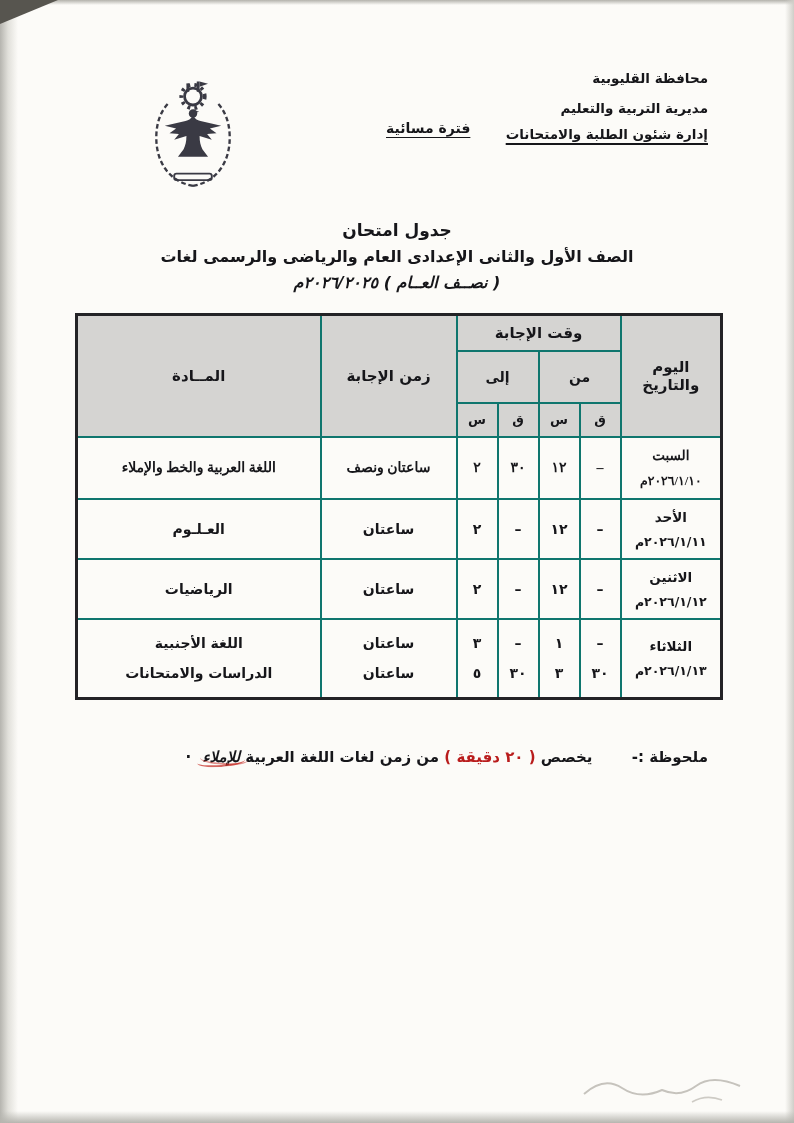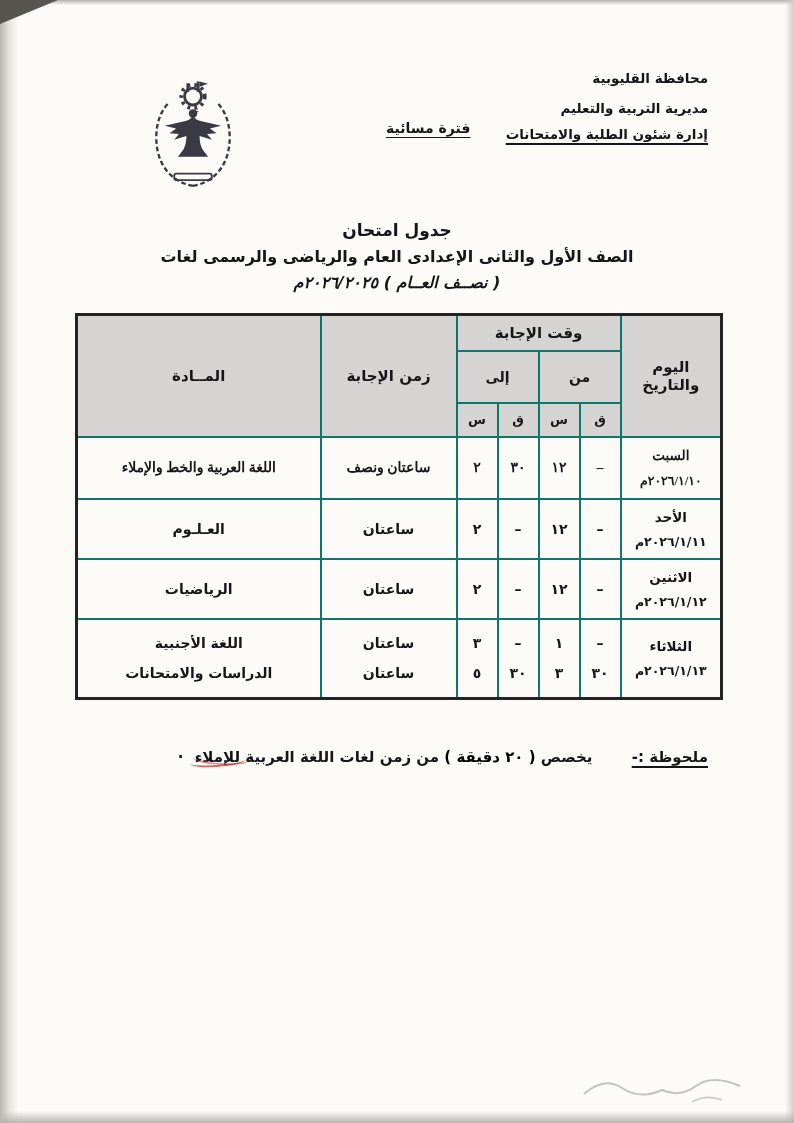--- a/index.html
+++ b/index.html
@@ -63,24 +63,24 @@
   td.subject { font-size:15px; }
   td.duration { font-size:13.5px; }
   td.daycell .day { font-size:13.5px; margin-bottom:9px; }
   td.daycell .date { font-size:12.5px; }
   .stack { display:flex; flex-direction:column; justify-content:space-evenly; height:72px; }
   .stack > div { line-height:1.2; }
 
   
   .note { position:absolute; top:748px; right:86px; left:80px; direction:rtl;
     font-weight:bold; font-size:15px; }
-  .note-label { text-decoration:underline; text-underline-offset:4px;
+  .note-label { text-underline-offset:4px;
     text-decoration-thickness:1.8px; margin-left:34px;margin-top:45px; }
-  .note-red { color:#000000;margin-top:40px; }
-  .note-tail { position:relative; display:inline-block; }
+  .note-red { color:#b91c1c;margin-top:40px; }
+  .note-tail { position:relative; display:inline-block;font-style:italic; }
   .note-tail::after { content:""; position:absolute; left:-5px; right:-5px; top:46%;
     height:9px; border-bottom:2.5px solid rgba(197,38,32,.7);
     border-radius:50%; transform:rotate(-4deg); }
   .note-tail::before { content:""; position:absolute; left:-2px; right:-8px; top:30%;
     height:10px; border-bottom:2px solid rgba(197,38,32,.5);
     border-radius:50%; transform:rotate(3deg); }
   .note-end { margin-right:6px; }
 </style>
 </head>
 <body>

